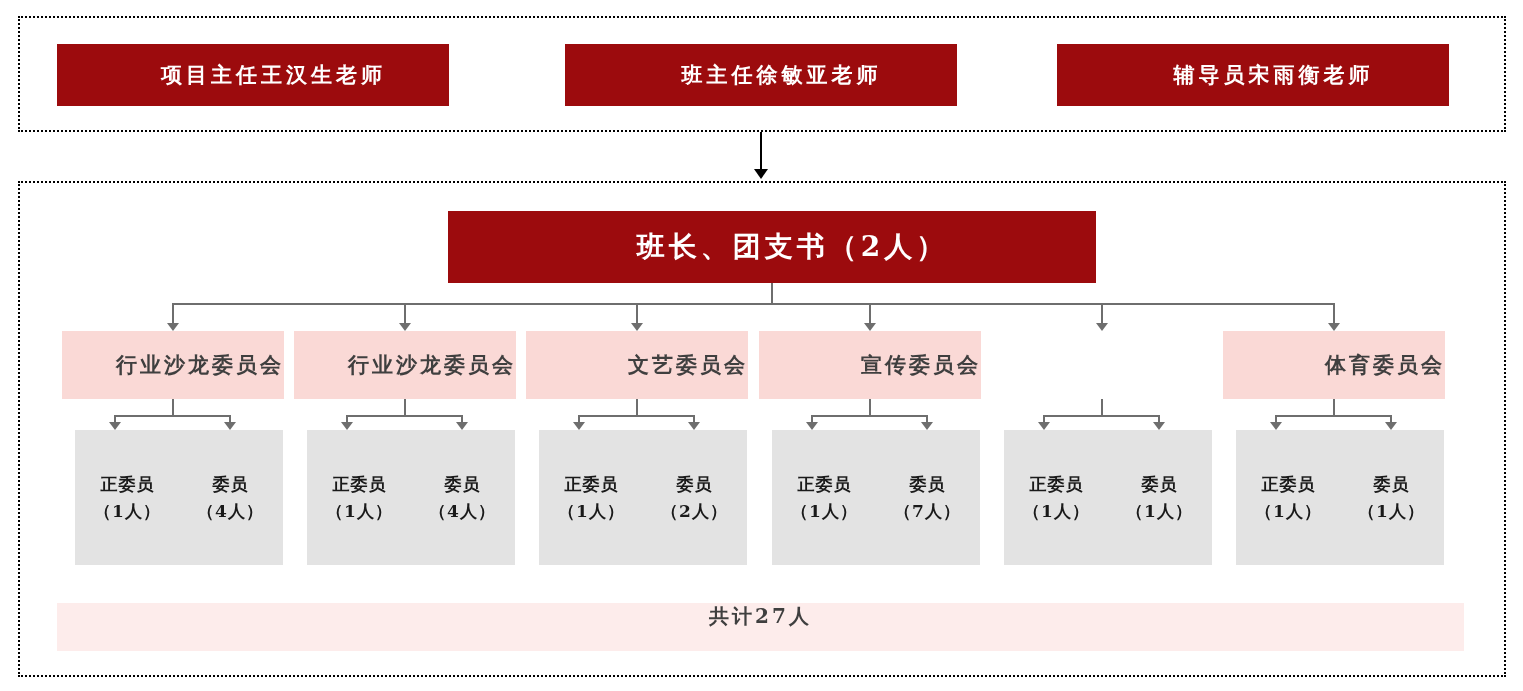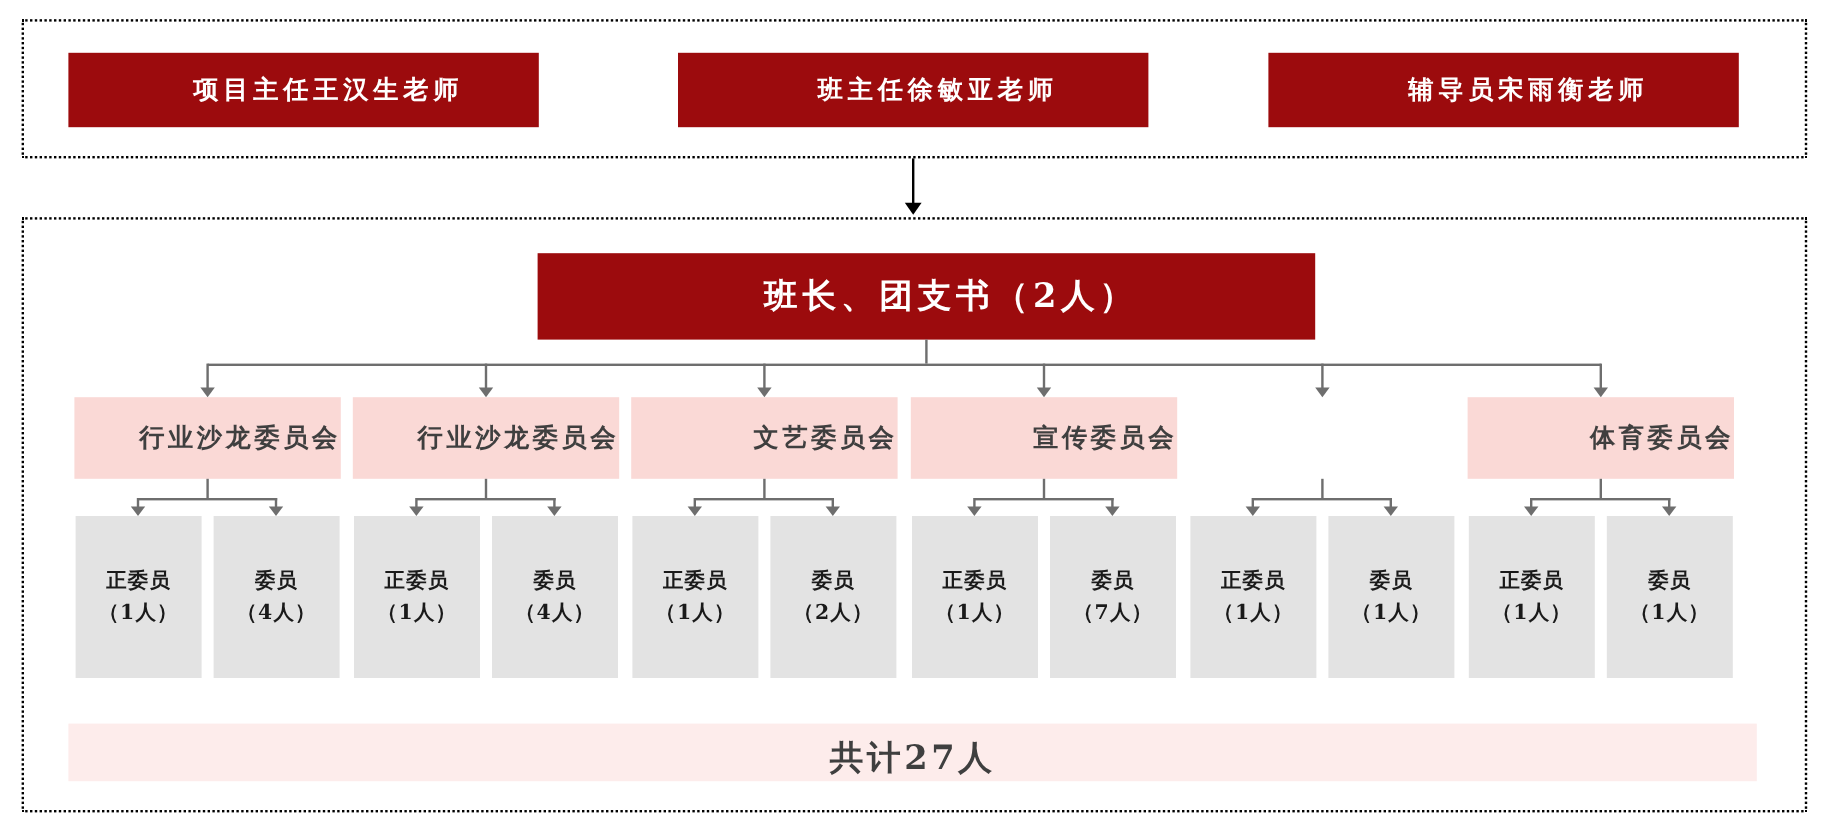--- a/index.html
+++ b/index.html
@@ -68,36 +68,36 @@
     font-weight: bold; font-size: 21px; letter-spacing: 3px;
   }
   .member-box {
     position: absolute; top: 99px; width: 105px; height: 135px;
     background: var(--gray-box);
     color: #1a1a1a;
     display: flex; flex-direction: column; align-items: center; justify-content: center;
     font-weight: bold; font-size: 17px; line-height: 1.55; letter-spacing: 1px;
     text-align: center;
   }
-  .member-l { left: 6px; }
+  .member-l { left: 18px; }
   .member-r { left: 121px; }
 
   .col .stub   { left: 115px; top: 68px; height: 16px; }
   .col .split  { left: 58px;  top: 84px; width: 116px; }
   .col .drop-l { left: 57px;  top: 84px; height: 9px; }
   .col .drop-r { left: 172px; top: 84px; height: 9px; }
   .col .arr-l  { left: 52px;  top: 91px; }
   .col .arr-r  { left: 167px; top: 91px; }
 
   .total-bar {
     position: absolute; left: 37px; top: 420px; width: 1407px; height: 48px;
     background: var(--light-pink);
     color: var(--text-dark);
-    display: flex; align-items: flex-end; justify-content: center;
-    font-weight: bold; font-size: 28px; letter-spacing: 3px;
+    display: flex; align-items: flex-start; justify-content: center;
+    font-weight: bold; font-size: 20px; letter-spacing: 3px;
   }
 </style>
 </head>
 <body>
 
 <div class="canvas">
 
   <div class="dotted-section sec-top">
     <div class="red-box leader-box" style="left:37px">
       <span>项目主任王汉生老师</span>

